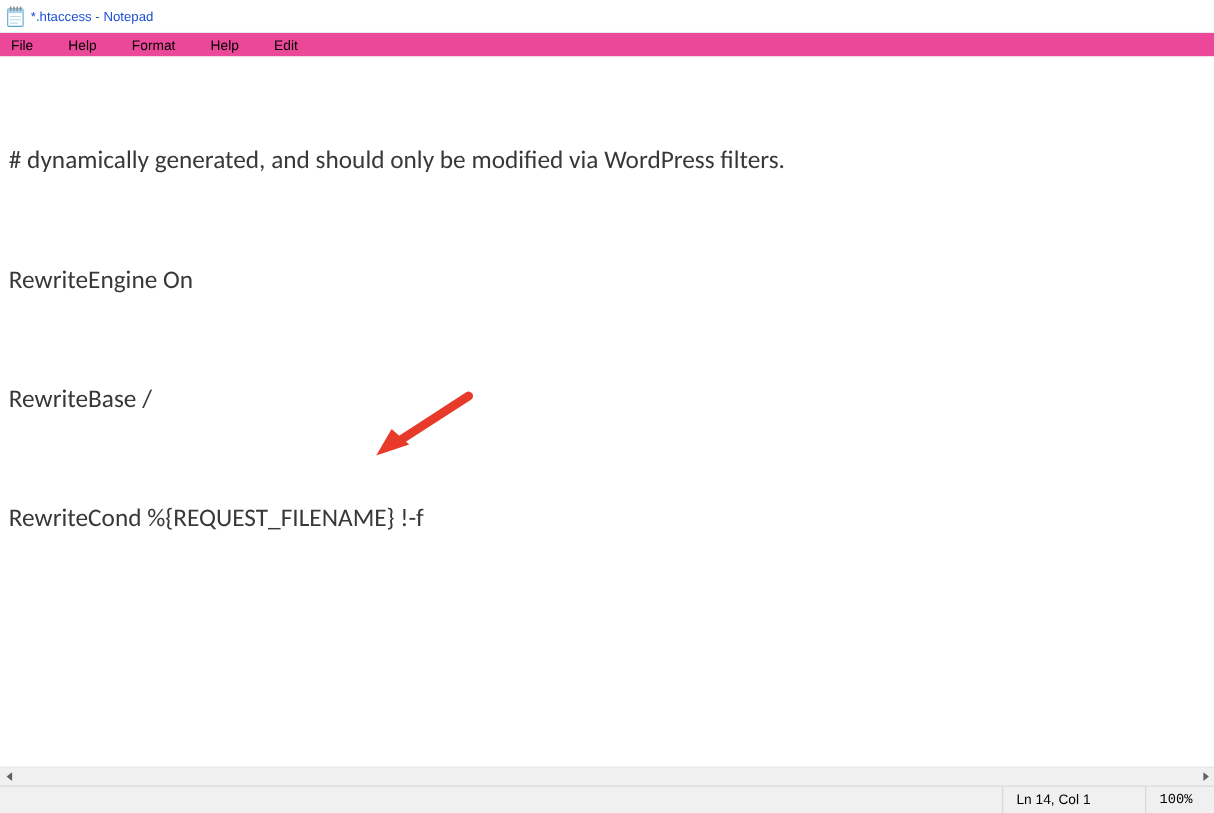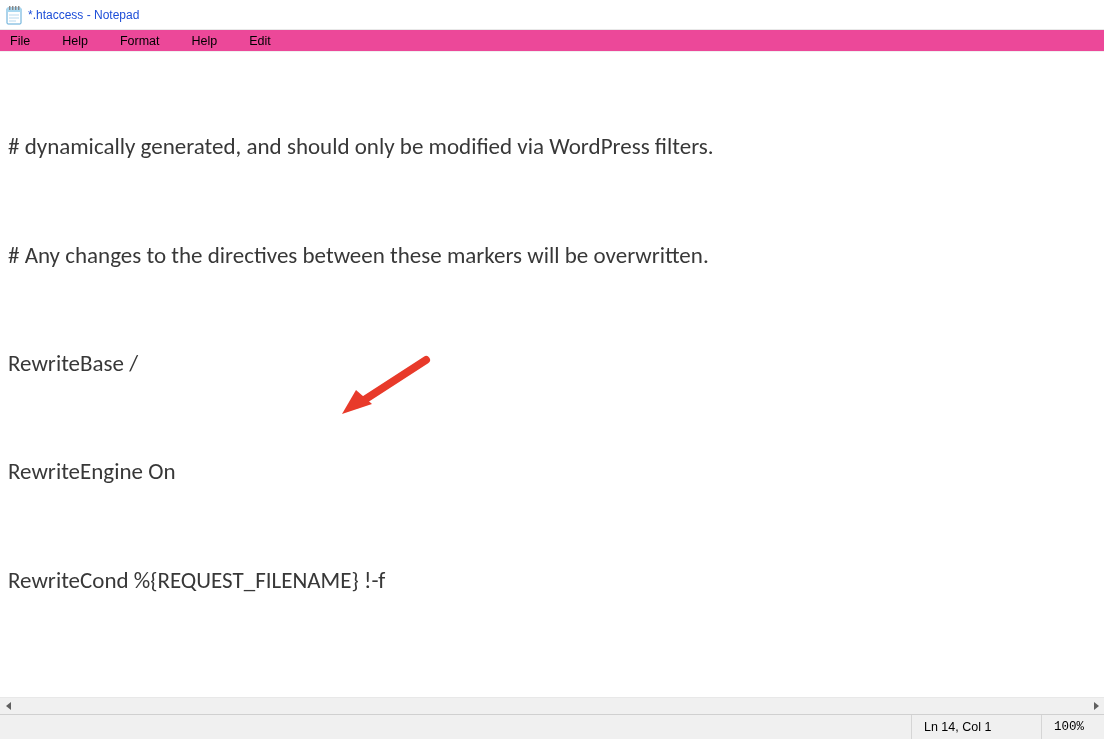--- a/index.html
+++ b/index.html
@@ -148,23 +148,22 @@
 <div class="menubar">
   <span class="menu-item">File</span>
   <span class="menu-item">Help</span>
   <span class="menu-item">Format</span>
   <span class="menu-item">Help</span>
   <span class="menu-item">Edit</span>
 </div>
 
 <div class="editor">
   <span class="line"># dynamically generated, and should only be modified via WordPress filters.</span>
-  <span class="line"># Any changes to the directives between these markers will be overwritten.</span>
+  <span class="line">RewriteEngine On</span>
   <span class="line">RewriteBase /</span>
-  <span class="line">RewriteEngine On</span>
   <span class="line">RewriteCond %{REQUEST_FILENAME} !-f</span>
   
   
   
   
   
   
   
   
   

